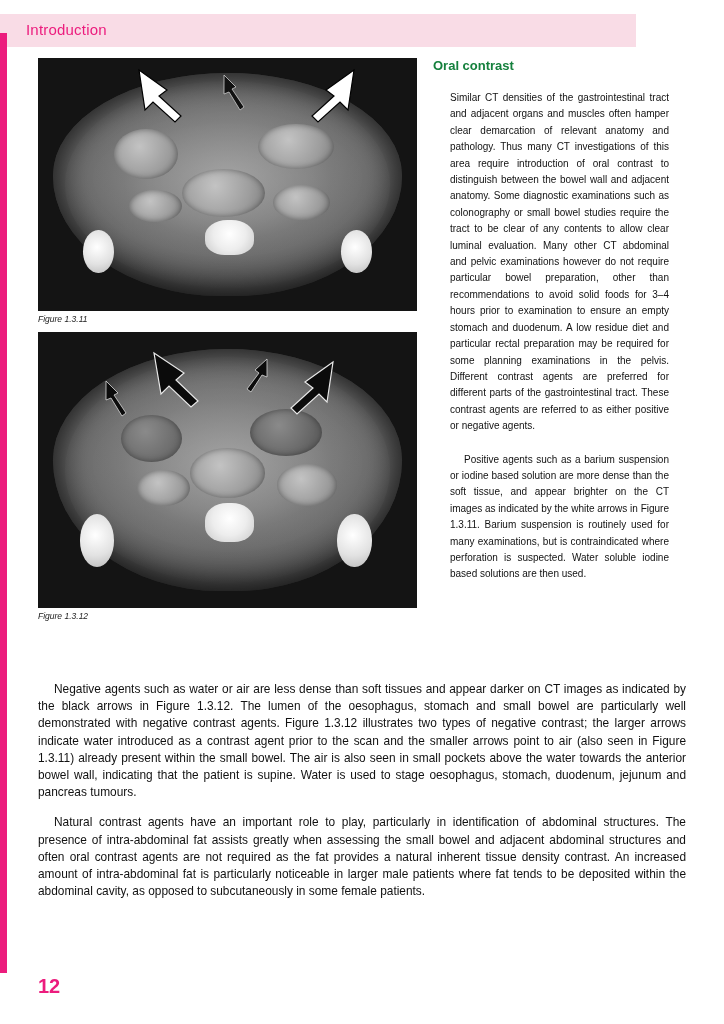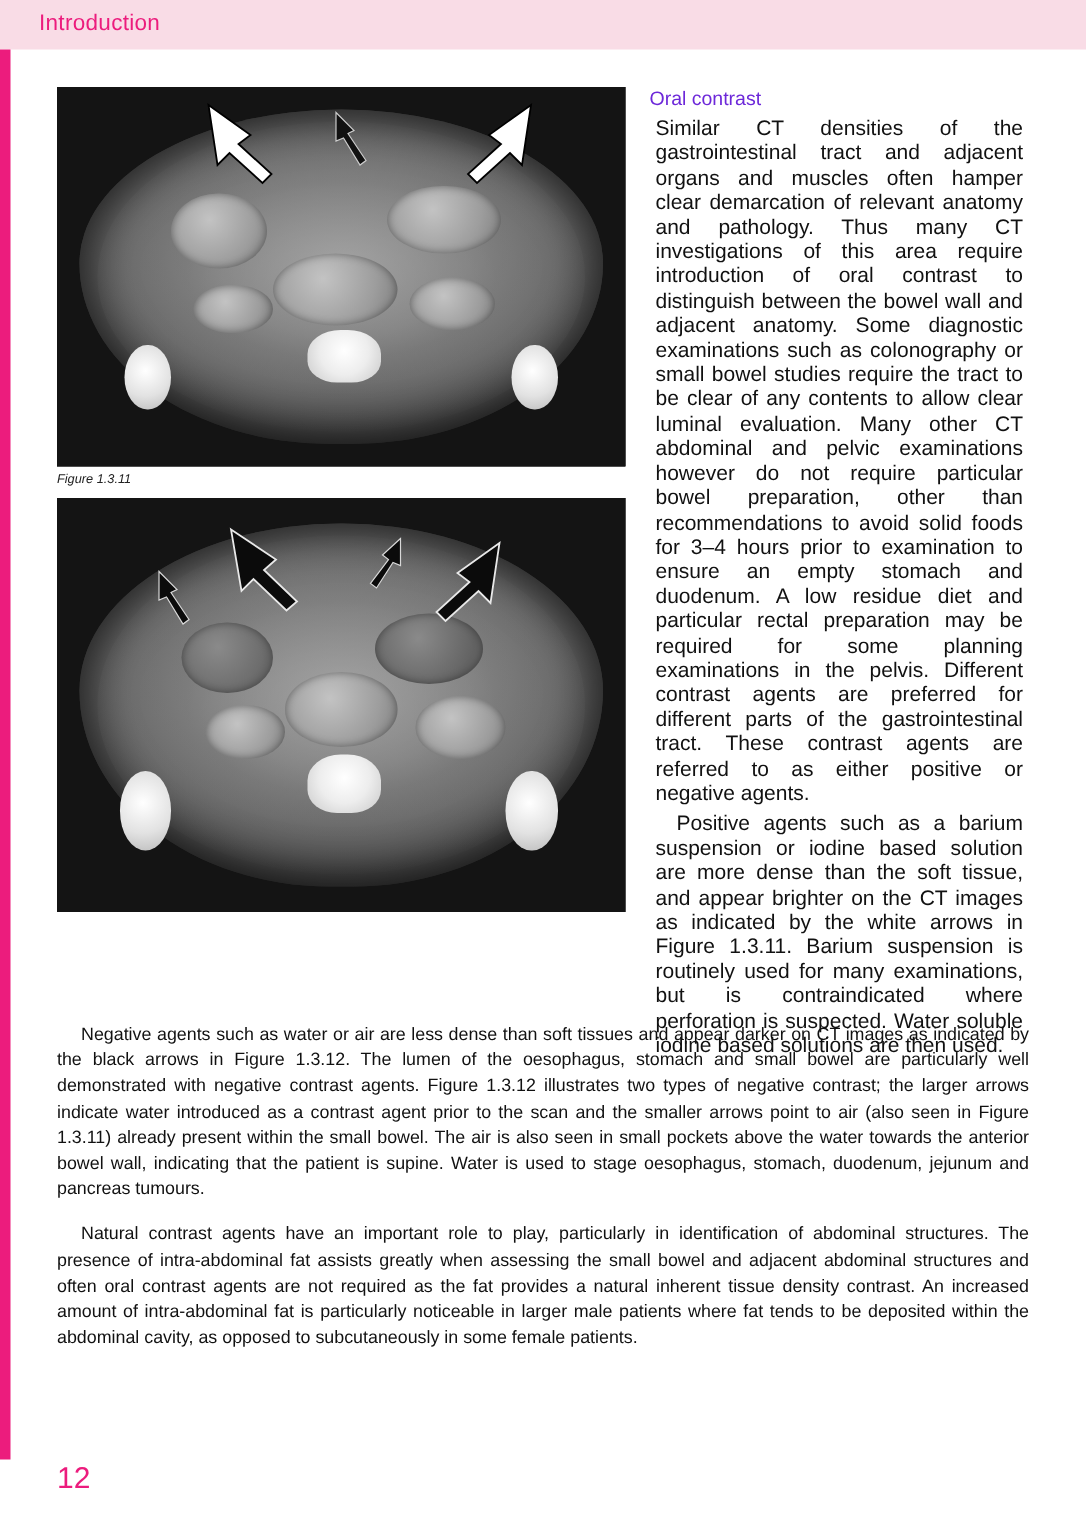--- a/index.html
+++ b/index.html
@@ -16,23 +16,23 @@
     overflow: hidden;
   }
   .page {
     position: relative;
     width: 724px;
     height: 1024px;
   }
   
   .header-band {
     position: absolute;
-    top: 0;
+    top: 14px;
     left: 0;
-    width: 724px;
+    width: 636px;
     height: 33px;
     background: #f9dce6;
   }
   .header-title {
     position: absolute;
     left: 26px;
     top: 7px;
     font-size: 15px;
     color: #ec1c7d;
     letter-spacing: 0.2px;
@@ -134,29 +134,29 @@
   }
   
   .text-col {
     position: absolute;
     left: 395px;
     top: 0;
     width: 253px;
   }
   .col-heading {
     font-size: 13px;
-    font-weight: normal;
+    font-weight: bold;
     margin: 0 0 2px 0;
-    color: #6d28d9;
+    color: #15803d;
   }
   .col-p {
-    font-size: 14px;
+    font-size: 10px;
     line-height: 16.4px;
     text-align: justify;
-    margin: 4px;
+    margin: 17px;
     color: #111;
   }
   .col-p + .col-p { text-indent: 14px; }
   
   .full-width {
     position: absolute;
     left: 38px;
     top: 681px;
     width: 648px;
   }
@@ -168,21 +168,21 @@
     color: #111;
     text-indent: 16px;
   }
   .fw-p + .fw-p { margin-top: 13px; }
   
   .page-number {
     position: absolute;
     left: 38px;
     top: 975px;
     font-size: 20px;
-    font-weight: normal;
+    font-weight: bold;
     color: #ec1c7d;
   }
 </style>
 </head>
 <body>
 
 <div class="page">
 
   <div class="header-band">
     <div class="header-title">Introduction</div>
@@ -240,20 +240,21 @@
               <polygon points="56,2 28,22 36,28 14,48 20,54 42,34 50,42" fill="#0b0b0b" stroke="#e8e8e8" stroke-width="1.2"></polygon>
             </svg>
             <svg class="arrow-b" style="left:17%;top:17%;width:34px;height:40px;" viewBox="0 0 34 40">
               <polygon points="4,2 16,14 12,16 24,34 20,37 9,19 4,21" fill="#0b0b0b" stroke="#d8d8d8" stroke-width="0.8"></polygon>
             </svg>
             <svg class="arrow-b" style="left:53%;top:9%;width:32px;height:38px;" viewBox="0 0 32 38">
               <polygon points="28,2 16,13 20,16 8,32 12,35 23,18 28,20" fill="#0b0b0b" stroke="#d8d8d8" stroke-width="0.8"></polygon>
             </svg>
           </div>
         </div>
+        <div class="fig-caption">Figure 1.3.12</div>
 
       </div>
 
       <div class="text-col">
         <h2 class="col-heading">Oral contrast</h2>
         <p class="col-p">Similar CT densities of the gastrointestinal tract and adjacent organs and muscles often hamper clear demarcation of relevant anatomy and pathology. Thus many CT investigations of this area require introduction of oral contrast to distinguish between the bowel wall and adjacent anatomy. Some diagnostic examinations such as colonography or small bowel studies require the tract to be clear of any contents to allow clear luminal evaluation. Many other CT abdominal and pelvic examinations however do not require particular bowel preparation, other than recommendations to avoid solid foods for 3–4 hours prior to examination to ensure an empty stomach and duodenum. A low residue diet and particular rectal preparation may be required for some planning examinations in the pelvis. Different contrast agents are preferred for different parts of the gastrointestinal tract. These contrast agents are referred to as either positive or negative agents.</p>
         <p class="col-p">Positive agents such as a barium suspension or iodine based solution are more dense than the soft tissue, and appear brighter on the CT images as indicated by the white arrows in Figure 1.3.11. Barium suspension is routinely used for many examinations, but is contraindicated where perforation is suspected. Water soluble iodine based solutions are then used.</p>
       </div>
 
     </div>

